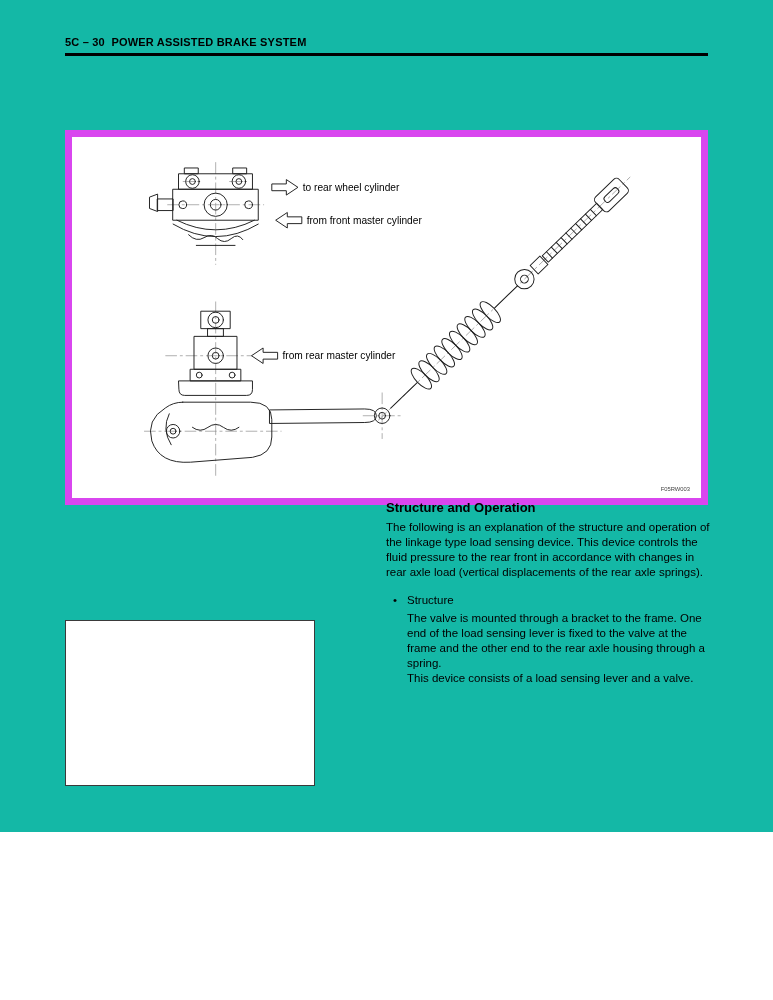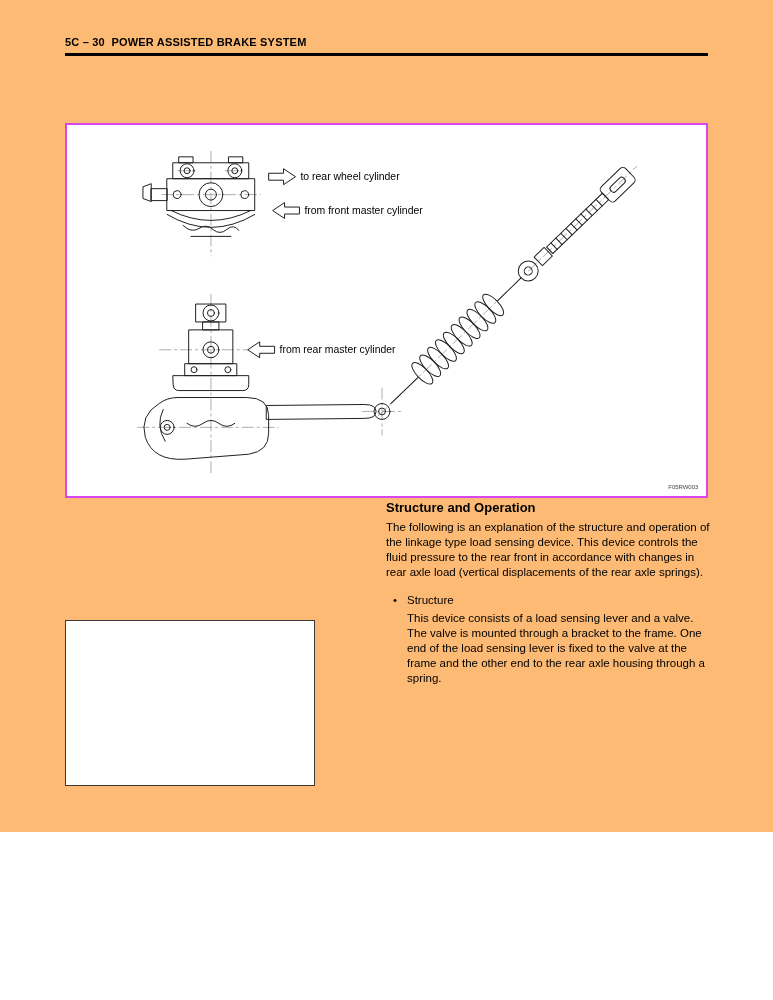--- a/index.html
+++ b/index.html
@@ -1,21 +1,21 @@
 <!DOCTYPE html>
 <html><head>
 <meta charset="utf-8">
 <style>
   * { margin: 0; padding: 0; box-sizing: border-box; }
   html, body { background: #ffffff; }
   .page {
     position: relative;
     width: 773px;
     height: 832px;
-    background: #fdba74;
+    background: #14b8a6;
     font-family: "Liberation Sans", "DejaVu Sans", sans-serif;
     color: #000;
     overflow: hidden;
   }
   .header-label {
     position: absolute;
     left: 65px;
     top: 36px;
     font-size: 11px;
     font-weight: bold;
@@ -35,24 +35,24 @@
     left: 64px;
     top: 74px;
     font-size: 16.5px;
     font-weight: bold;
     line-height: 21px;
     letter-spacing: -0.1px;
   }
   .figure-box {
     position: absolute;
     left: 65px;
-    top: 123px;
+    top: 130px;
     width: 643px;
     height: 375px;
-    border: 2px solid #d946ef;
+    border: 7px solid #d946ef;
     background: #fff;
   }
   .figure-box svg { display: block; width: 100%; height: 100%; }
   .text-col {
     position: absolute;
     left: 386px;
     top: 500px;
     width: 324px;
     font-size: 11.5px;
     line-height: 15px;
@@ -201,21 +201,21 @@
     </svg>
   </div>
 
   <div class="text-col">
     <h2>Structure and Operation</h2>
     <p>The following is an explanation of the structure and operation of the linkage type load sensing device. This device controls the fluid pressure to the rear front in accordance with changes in rear axle load (vertical displacements of the rear axle springs).</p>
     <div class="bullet-row">
       <div class="bullet-dot">•</div>
       <div class="bullet-body">
         <span class="bullet-title">Structure</span>
+        <p>The valve is mounted through a bracket to the frame. One end of the load sensing lever is fixed to the valve at the frame and the other end to the rear axle housing through a spring.</p>
         <p>This device consists of a load sensing lever and a valve.</p>
-        <p>The valve is mounted through a bracket to the frame. One end of the load sensing lever is fixed to the valve at the frame and the other end to the rear axle housing through a spring.</p>
       </div>
     </div>
   </div>
 
   <div class="empty-box"></div>
 
 </div>
 
 </body></html>

